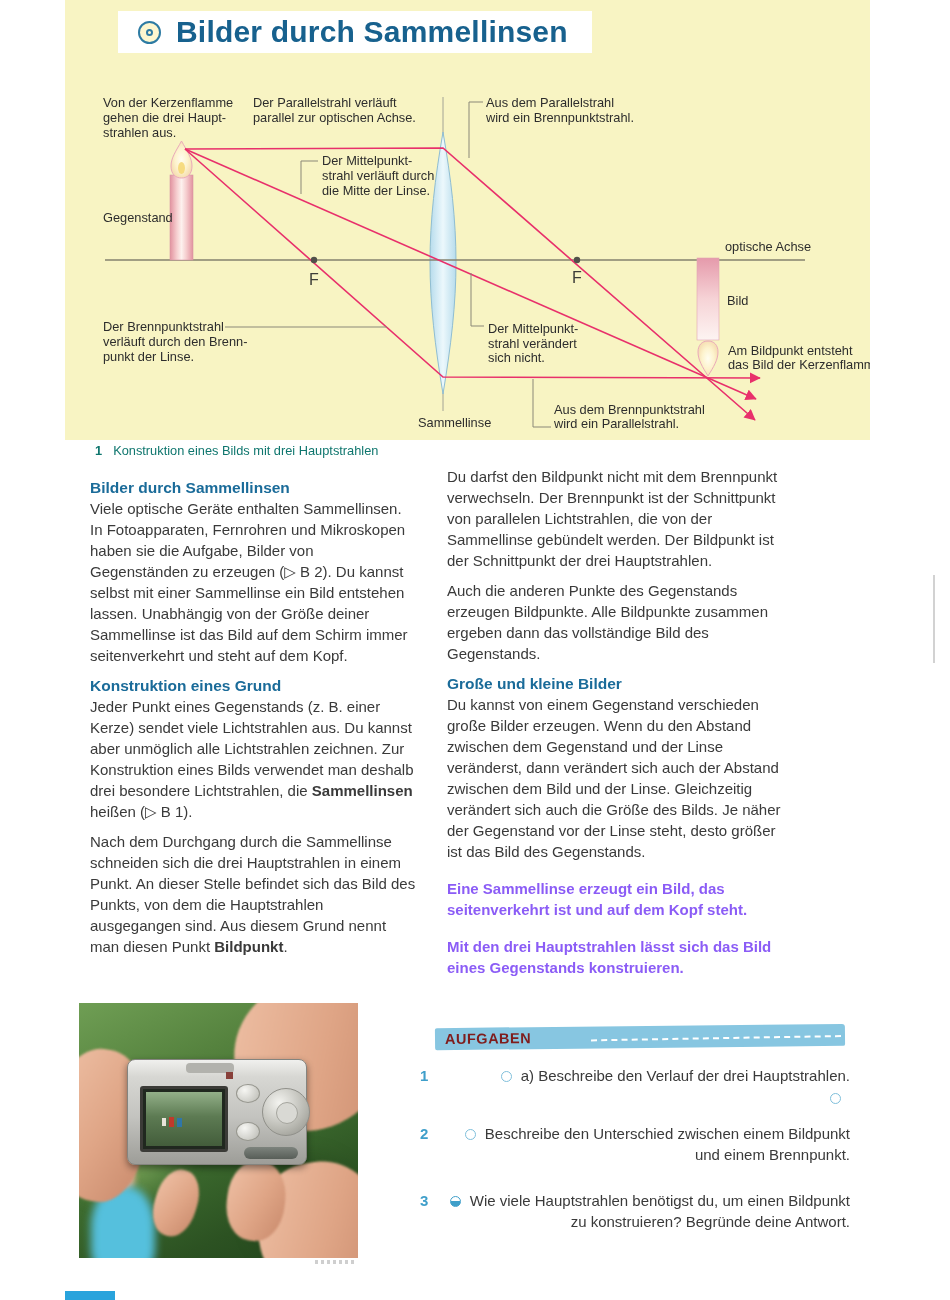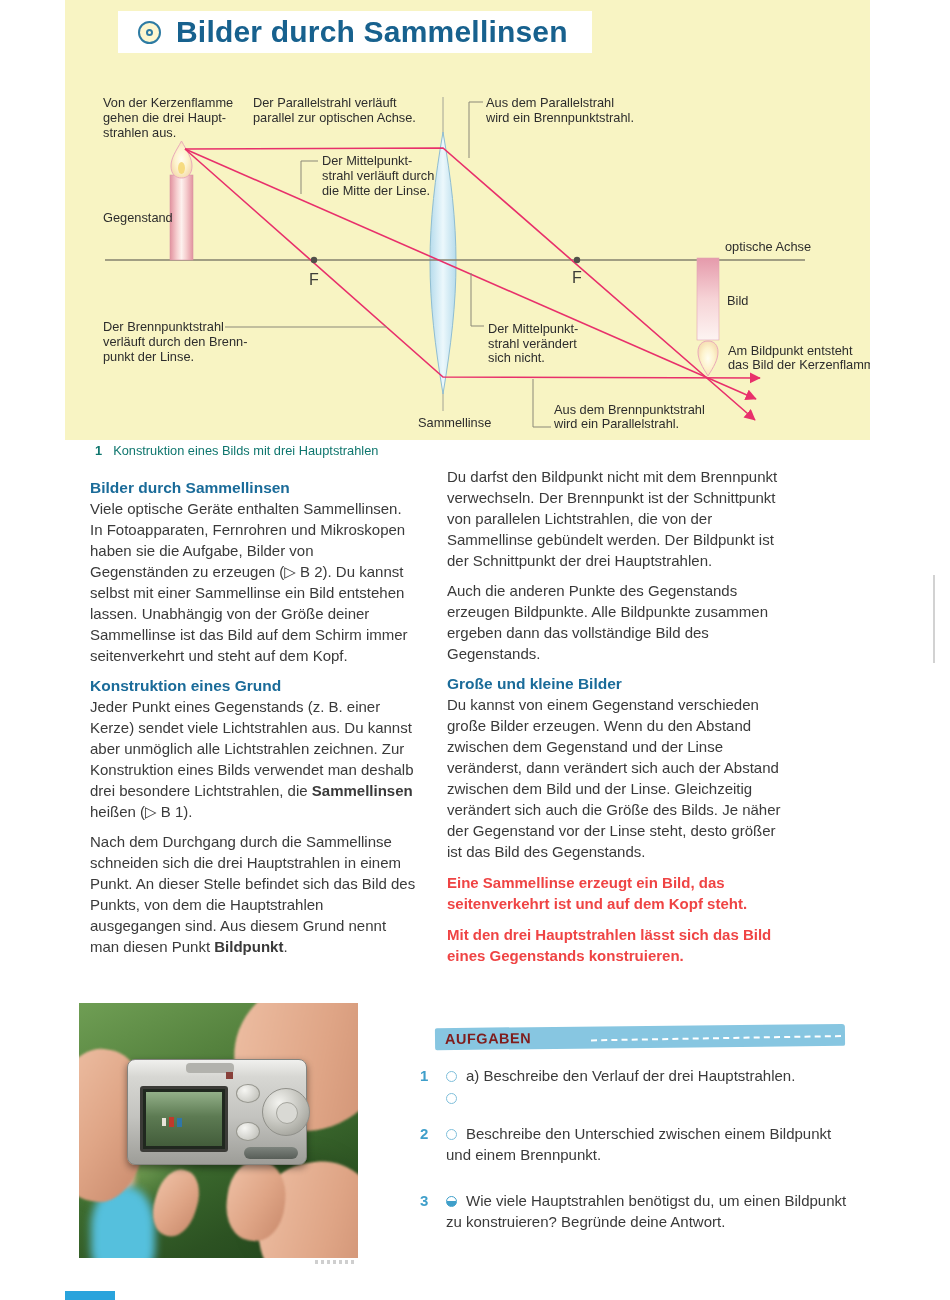--- a/index.html
+++ b/index.html
@@ -21,21 +21,21 @@
   
   .caption{position:absolute;left:95px;top:443px;font-size:12.8px;color:#0f766e;}
   .caption b{margin-right:11px;}
 
   
   .col{position:absolute;font-size:15px;line-height:21px;}
   .col-left{left:90px;top:477px;width:326px;}
   .col-right{left:447px;top:466px;width:347px;}
   .col h3{font-size:15.5px;line-height:21px;color:#1a6b99;margin:0;}
   .col p{margin:0 0 9px 0;}
-  .col .key{color:#ef4444;font-weight:bold;margin-top:10px;}
+  .col .key{color:#8b5cf6;font-weight:bold;margin-top:16px;}
 
   
   .photo{position:absolute;left:79px;top:1003px;width:279px;height:255px;overflow:hidden;background:#3c6a2e;}
   .photo *{position:absolute;}
   .ph-bg{inset:0;background:linear-gradient(155deg,#6f9e54 0%,#55823e 28%,#3c6a2e 55%,#2c5222 78%,#20441b 100%);}
   .ph-blob1{left:-30px;top:90px;width:150px;height:120px;background:radial-gradient(closest-side,rgba(160,200,115,.75),transparent);filter:blur(6px);}
   .ph-blob2{right:-20px;top:140px;width:140px;height:140px;background:radial-gradient(closest-side,rgba(30,60,22,.8),transparent);filter:blur(6px);}
   .ph-hand{background:linear-gradient(115deg,#efc1a6 0%,#dfa586 55%,#c98a6c 100%);filter:blur(1px);}
   .ph-hand-l{left:-30px;top:46px;width:98px;height:152px;border-radius:48% 52% 42% 58%;transform:rotate(9deg);}
   .ph-hand-rt{right:-34px;top:-24px;width:158px;height:150px;border-radius:50% 40% 55% 45%;transform:rotate(-14deg);}
@@ -67,21 +67,21 @@
 
   
   .tasks{position:absolute;left:420px;top:1026px;width:430px;}
   .tasks-banner{position:relative;left:15px;width:410px;height:22px;background:#87c6e1;transform:rotate(-0.6deg);
     border-radius:2px 3px 2px 2px;}
   .tasks-banner .tb-label{position:absolute;left:10px;top:3px;color:#7f1d1d;font-weight:bold;font-size:14.5px;letter-spacing:0.5px;}
   .tasks-banner .tb-dashes{position:absolute;right:4px;top:12px;width:250px;border-top:2px dashed #ffffff;transform:rotate(-0.4deg);}
   .task-row{display:flex;margin-top:17px;font-size:15px;line-height:21px;}
   .task-row .tnum{width:26px;flex:0 0 auto;color:#3f9fca;font-weight:bold;}
   .task-row .tbody{flex:1;}
-  .task-part{margin-bottom:1px;}
+  .task-part{margin-bottom:1px;text-align:right;}
   .circle-icon{display:inline-block;width:11px;height:11px;border:1.5px solid #7fbfdb;border-radius:50%;
     box-sizing:border-box;margin-right:9px;vertical-align:-1px;background:#ffffff;}
   .circle-half{border-color:#3f9fca;background:linear-gradient(to top,#3f9fca 52%,#ffffff 52%);}
   .task-row.gap2{margin-top:14px;}
   .task-row.gap3{margin-top:24px;}
 
   
   .scan-artifact{position:absolute;left:933px;top:575px;width:2px;height:88px;background:#d2d2d2;}
   .footer-tab{position:absolute;left:65px;top:1291px;width:50px;height:9px;background:#29a3dc;}
 </style>

